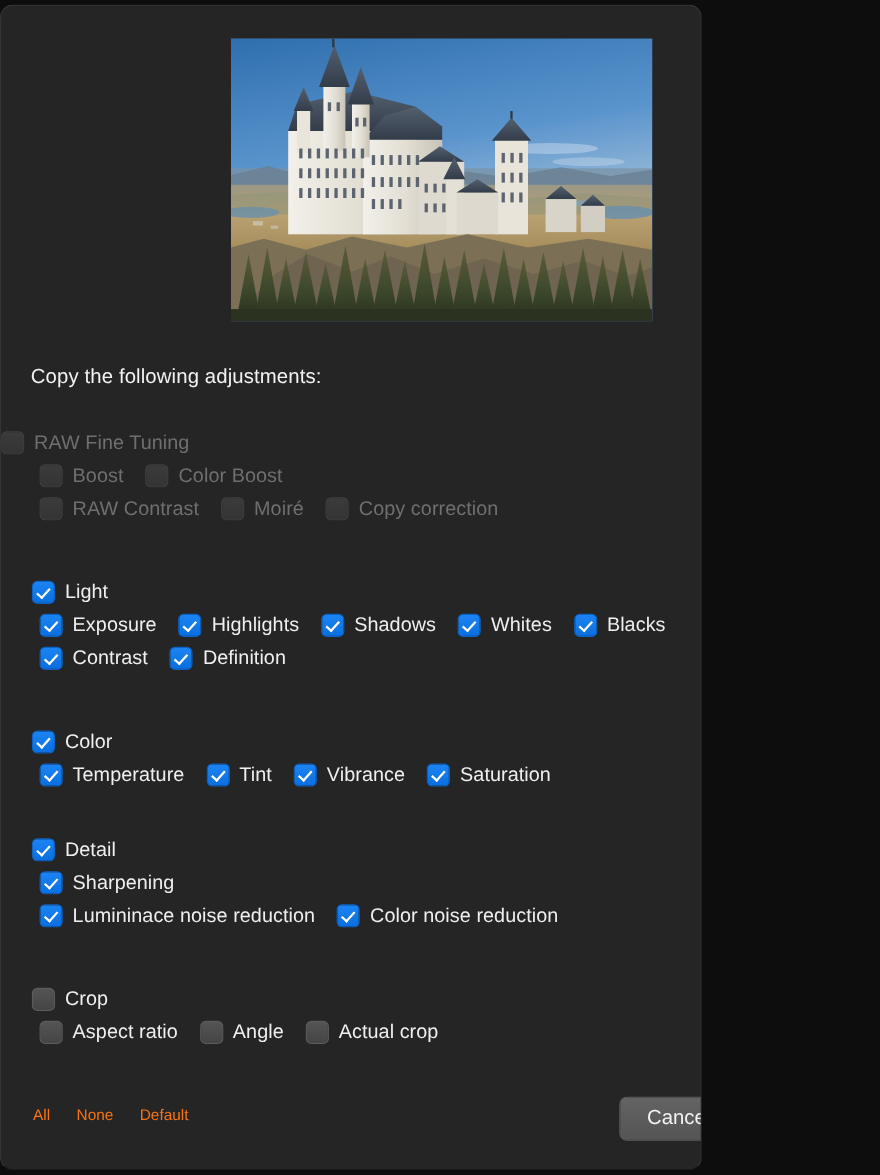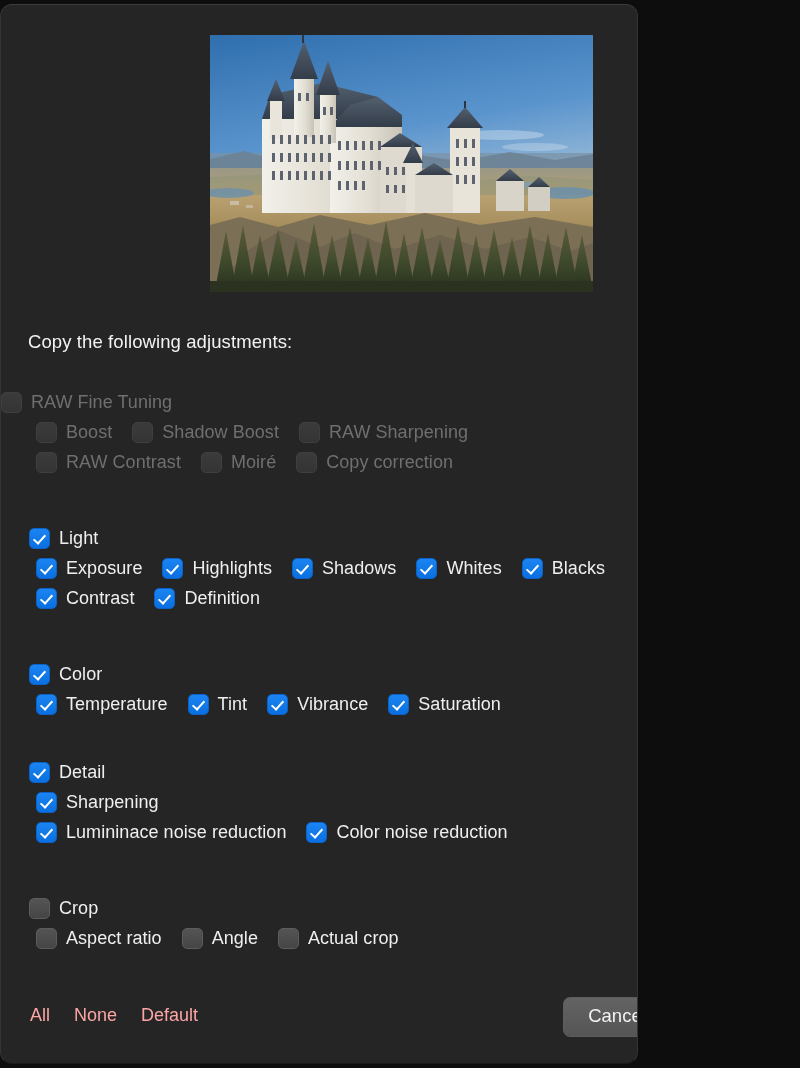--- a/index.html
+++ b/index.html
@@ -128,22 +128,22 @@
     height: 50px;
   }
   .links {
     position: absolute;
     left: 29px;
     top: 8px;
     display: flex;
     align-items: center;
   }
   .link {
-    font-size: 18px;
-    color: #fca5a5;
+    font-size: 14px;
+    color: #f97316;
     margin-right: 24px;
     cursor: default;
   }
   .link:last-child { margin-right: 0; }
 
   .btns {
     position: absolute;
     right: 27px;
     top: 0;
     display: flex;
@@ -372,25 +372,21 @@
             <span class="lbl dim">RAW Fine Tuning</span>
           </div>
         </div>
         <div class="row indent">
           <div class="cb-item">
             <span class="box disabled"></span>
             <span class="lbl dim">Boost</span>
           </div>
           <div class="cb-item">
             <span class="box disabled"></span>
-            <span class="lbl dim">Shadow Boost</span>
-          </div>
-          <div class="cb-item">
-            <span class="box disabled"></span>
-            <span class="lbl dim">RAW Sharpening</span>
+            <span class="lbl dim">Color Boost</span>
           </div>
         </div>
         <div class="row indent">
           <div class="cb-item">
             <span class="box disabled"></span>
             <span class="lbl dim">RAW Contrast</span>
           </div>
           <div class="cb-item">
             <span class="box disabled"></span>
             <span class="lbl dim">Moiré</span>

